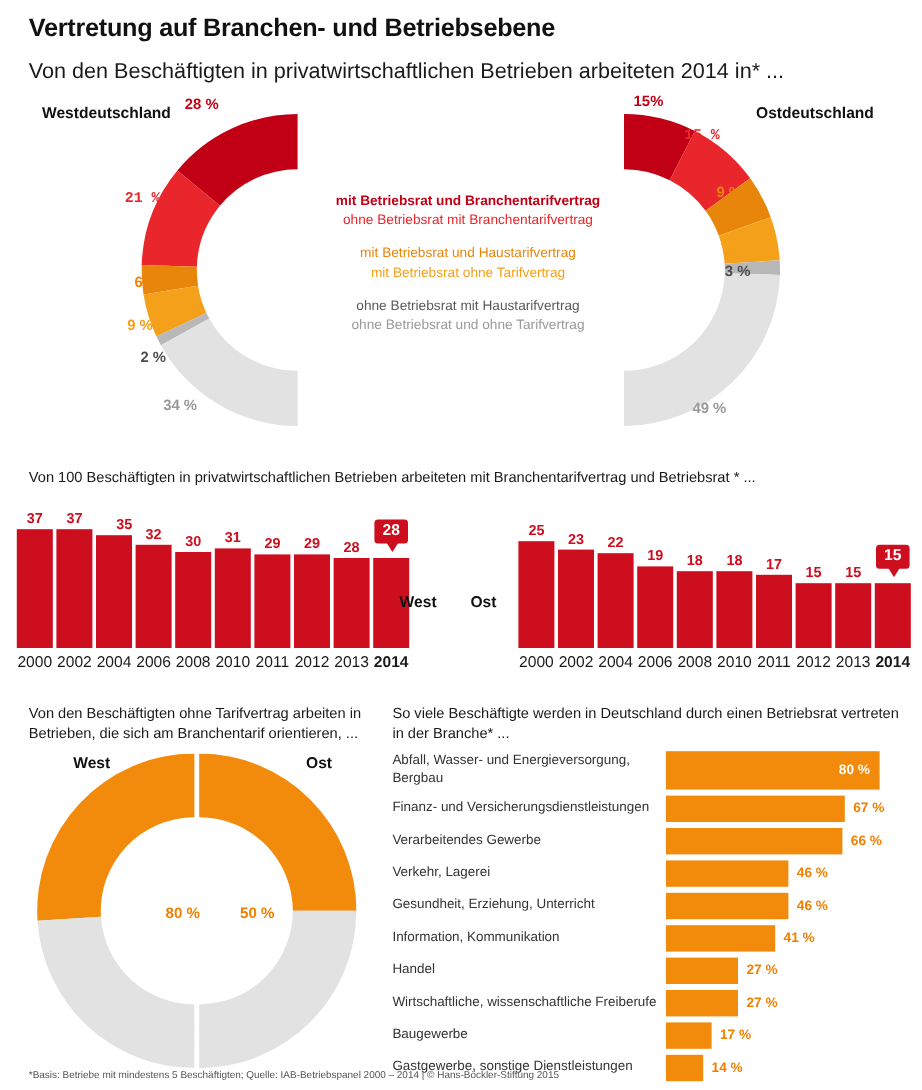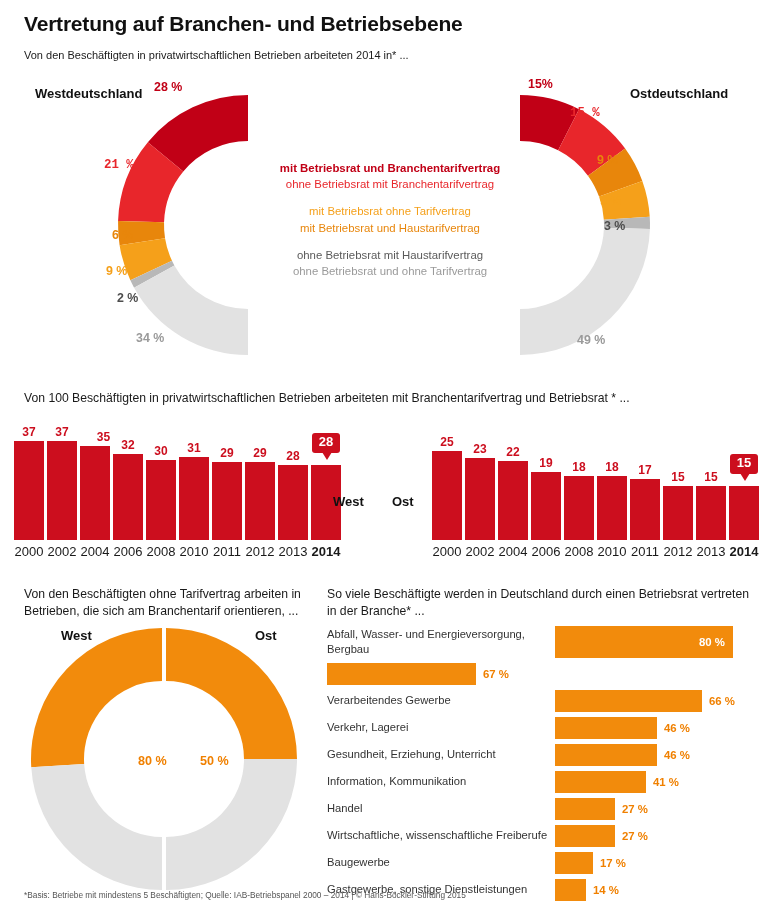--- a/index.html
+++ b/index.html
@@ -27,21 +27,21 @@
     left: 24px; top: 12px;
     font-size: 21px;
     font-weight: bold;
     letter-spacing: -0.2px;
     color: #111111;
     white-space: nowrap;
   }
   .sub-1 {
     position: absolute;
     left: 24px; top: 49px;
-    font-size: 11px;
+    font-size: 18px;
     color: #1a1a1a;
     white-space: nowrap;
   }
 
   
   .donut-block { position: absolute; left: 0; top: 70px; width: 768px; height: 310px; }
   .region-label {
     position: absolute;
     font-size: 13px;
     font-weight: bold;
@@ -284,22 +284,22 @@
           L 603.9585510707215 157.63850376256278 A 84 84 0 0 0 603.8342451879748 149.72559635953766 Z" fill="#B8B8B8"></path>
           <path d="M 649.9358528475451 159.08339868015668 A 130 130 0 0 1 520 285
           L 520 239 A 84 84 0 0 0 603.9585510707215 157.63850376256278 Z" fill="#E2E2E2"></path>
         </g>
     </svg>
 
     <div class="legend">
       <span class="lg l1">mit Betriebsrat und Branchentarifvertrag</span>
       <span class="lg l2">ohne Betriebsrat mit Branchentarifvertrag</span>
       <span class="gap"></span>
+      <span class="lg l3">mit Betriebsrat und Haustarifvertrag</span>
       <span class="lg l4">mit Betriebsrat ohne Tarifvertrag</span>
-      <span class="lg l3">mit Betriebsrat und Haustarifvertrag</span>
       <span class="gap"></span>
       <span class="lg l5">ohne Betriebsrat mit Haustarifvertrag</span>
       <span class="lg l6">ohne Betriebsrat und ohne Tarifvertrag</span>
     </div>
 
     <div class="pct c-dred" style="left:154px;  top:10px;">28 %</div>
     <div class="pct c-red" style="left:104px;  top:88px;">21 %</div>
     <div class="pct c-dorg" style="left:112px;  top:158px;">6 %</div>
     <div class="pct c-org" style="left:106px;  top:194px;">9 %</div>
     <div class="pct c-dgray" style="left:117px;  top:221px;">2 %</div>
@@ -451,20 +451,21 @@
   <div class="sub-4">So viele Beschäftigte werden in Deutschland durch einen Betriebsrat vertreten in der Branche* ...</div>
   <div class="hbars" id="hbars">
       <div class="hrow tall">
         <div class="hlabel">Abfall, Wasser- und Energieversorgung, Bergbau</div>
         <div class="htrack">
           <div class="hbar" style="width: 178px;"></div>
           <div class="hval inside" style="left: 144px;">80 %</div>
         </div>
       </div>
       <div class="hrow">
+        <div class="hlabel">Finanz- und Versicherungsdienstleistungen</div>
         <div class="htrack">
           <div class="hbar" style="width: 149px;"></div>
           <div class="hval" style="left: 156px;">67 %</div>
         </div>
       </div>
       <div class="hrow">
         <div class="hlabel">Verarbeitendes Gewerbe</div>
         <div class="htrack">
           <div class="hbar" style="width: 147px;"></div>
           <div class="hval" style="left: 154px;">66 %</div>

